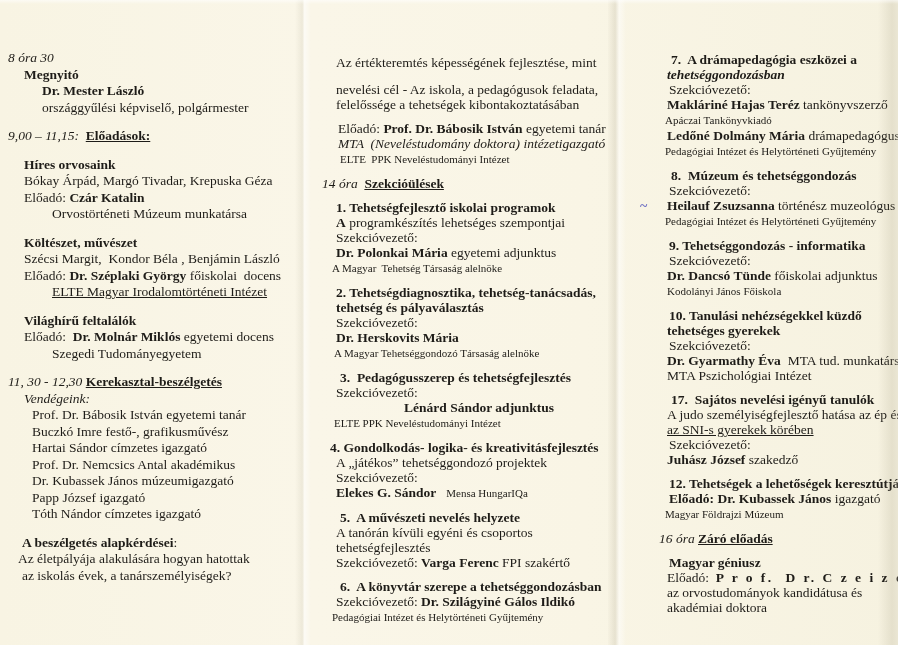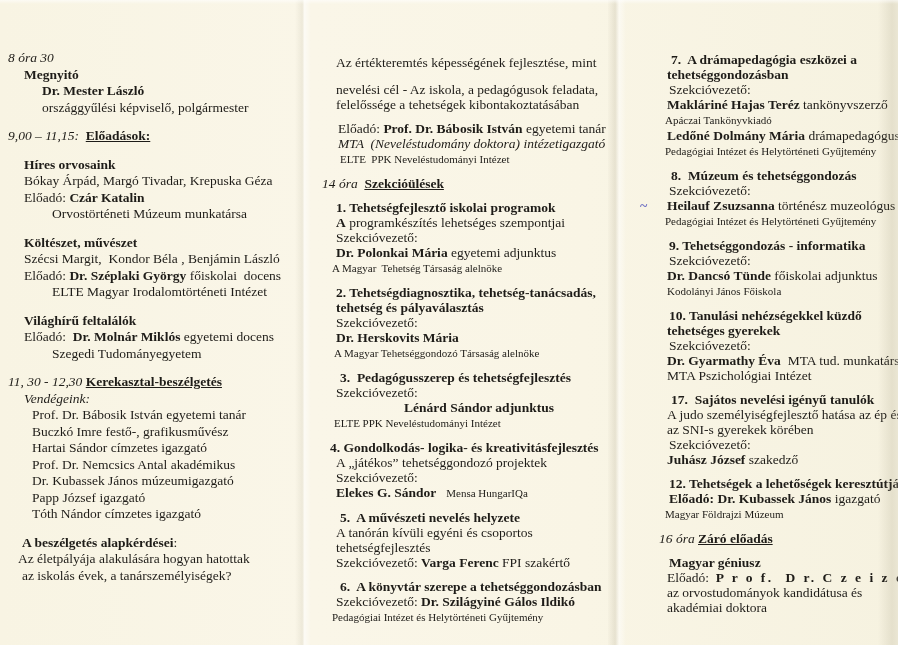--- a/index.html
+++ b/index.html
@@ -60,21 +60,21 @@
     <div class="block">
       <div class="line" style="padding-left: 16px;"><span class="b">Híres orvosaink</span></div>
       <div class="line" style="padding-left: 16px;"><span>Bókay Árpád, Margó Tivadar, Krepuska Géza</span></div>
       <div class="line" style="padding-left: 16px;"><span>Előadó: </span><span class="b">Czár Katalin</span></div>
       <div class="line" style="padding-left: 44px;"><span>Orvostörténeti Múzeum munkatársa</span></div>
     </div>
     <div class="block">
       <div class="line" style="padding-left: 16px;"><span class="b">Költészet, művészet</span></div>
       <div class="line" style="padding-left: 16px;"><span>Szécsi Margit,  Kondor Béla , Benjámin László</span></div>
       <div class="line" style="padding-left: 16px;"><span>Előadó: </span><span class="b">Dr. Széplaki György</span><span> főiskolai  docens</span></div>
-      <div class="line" style="padding-left: 44px;"><span>ELTE Magyar Irodalomtörténeti Intézet</span></div>
+      <div class="line" style="padding-left: 44px; text-decoration: underline;"><span>ELTE Magyar Irodalomtörténeti Intézet</span></div>
     </div>
     <div class="block">
       <div class="line" style="padding-left: 16px;"><span class="b">Világhírű feltalálók</span></div>
       <div class="line" style="padding-left: 16px;"><span>Előadó:  </span><span class="b">Dr. Molnár Miklós</span><span> egyetemi docens</span></div>
       <div class="line" style="padding-left: 44px;"><span>Szegedi Tudományegyetem</span></div>
     </div>
     <div class="block">
       <div class="line"><span class="i">11, 30 - 12,30 </span><span class="b u">Kerekasztal-beszélgetés</span></div>
       <div class="line" style="padding-left: 16px;"><span class="i">Vendégeink:</span></div>
       <div class="line" style="padding-left: 24px;"><span>Prof. Dr. Bábosik István egyetemi tanár</span></div>
@@ -141,21 +141,21 @@
     <div class="block">
       <div class="line" style="padding-left: 18px;"><span class="b">6.  A könyvtár szerepe a tehetséggondozásban</span></div>
       <div class="line" style="padding-left: 14px;"><span>Szekcióvezető: </span><span class="b">Dr. Szilágyiné Gálos Ildikó</span></div>
       <div class="line" style="padding-left: 10px;"><span class="sm">Pedagógiai Intézet és Helytörténeti Gyűjtemény</span></div>
     </div>
   </div>
 
 <div class="col c3" style="left:655px;top:52px;width:243px;">
     <div class="block">
       <div class="line" style="padding-left: 16px;"><span class="b">7.  A drámapedagógia eszközei a</span></div>
-      <div class="line" style="padding-left: 12px;"><span class="b">tehetséggondozásban</span></div>
+      <div class="line" style="padding-left: 12px; font-style: italic;"><span class="b">tehetséggondozásban</span></div>
       <div class="line" style="padding-left: 14px;"><span>Szekcióvezető:</span></div>
       <div class="line" style="padding-left: 12px;"><span class="b">Makláriné Hajas Teréz</span><span> tankönyvszerző</span></div>
       <div class="line" style="padding-left: 10px;"><span class="sm">Apáczai Tankönyvkiadó</span></div>
       <div class="line" style="padding-left: 12px;"><span class="b">Ledőné Dolmány Mária</span><span> drámapedagógus</span></div>
       <div class="line" style="padding-left: 10px;"><span class="sm">Pedagógiai Intézet és Helytörténeti Gyűjtemény</span></div>
     </div>
     <div class="block">
       <div class="line" style="padding-left: 16px;"><span class="b">8.  Múzeum és tehetséggondozás</span></div>
       <div class="line" style="padding-left: 14px;"><span>Szekcióvezető:</span></div>
       <div class="line" style="padding-left: 12px;"><span class="mark" style="color: rgb(117, 119, 196);">~</span><span class="b">Heilauf Zsuzsanna</span><span> történész muzeológus</span></div>
@@ -170,21 +170,21 @@
     <div class="block">
       <div class="line" style="padding-left: 14px;"><span class="b">10. Tanulási nehézségekkel küzdő</span></div>
       <div class="line" style="padding-left: 12px;"><span class="b">tehetséges gyerekek</span></div>
       <div class="line" style="padding-left: 14px;"><span>Szekcióvezető:</span></div>
       <div class="line" style="padding-left: 12px;"><span class="b">Dr. Gyarmathy Éva</span><span>  MTA tud. munkatárs</span></div>
       <div class="line" style="padding-left: 12px;"><span>MTA Pszichológiai Intézet</span></div>
     </div>
     <div class="block">
       <div class="line" style="padding-left: 16px;"><span class="b">17.  Sajátos nevelési igényű tanulók</span></div>
       <div class="line" style="padding-left: 12px;"><span>A judo személyiségfejlesztő hatása az ép és</span></div>
-      <div class="line" style="padding-left: 12px;"><span>az SNI-s gyerekek körében</span></div>
+      <div class="line" style="padding-left: 12px; text-decoration: underline;"><span>az SNI-s gyerekek körében</span></div>
       <div class="line" style="padding-left: 14px;"><span>Szekcióvezető:</span></div>
       <div class="line" style="padding-left: 12px;"><span class="b">Juhász József</span><span> szakedző</span></div>
     </div>
     <div class="block">
       <div class="line" style="padding-left: 14px;"><span class="b">12. Tehetségek a lehetőségek keresztútján</span></div>
       <div class="line" style="padding-left: 14px;"><span class="b">Előadó: Dr. Kubassek János</span><span> igazgató</span></div>
       <div class="line" style="padding-left: 10px;"><span class="sm">Magyar Földrajzi Múzeum</span></div>
     </div>
     <div class="block">
       <div class="line" style="padding-left: 4px;"><span class="i">16 óra </span><span class="b u">Záró előadás</span></div>

